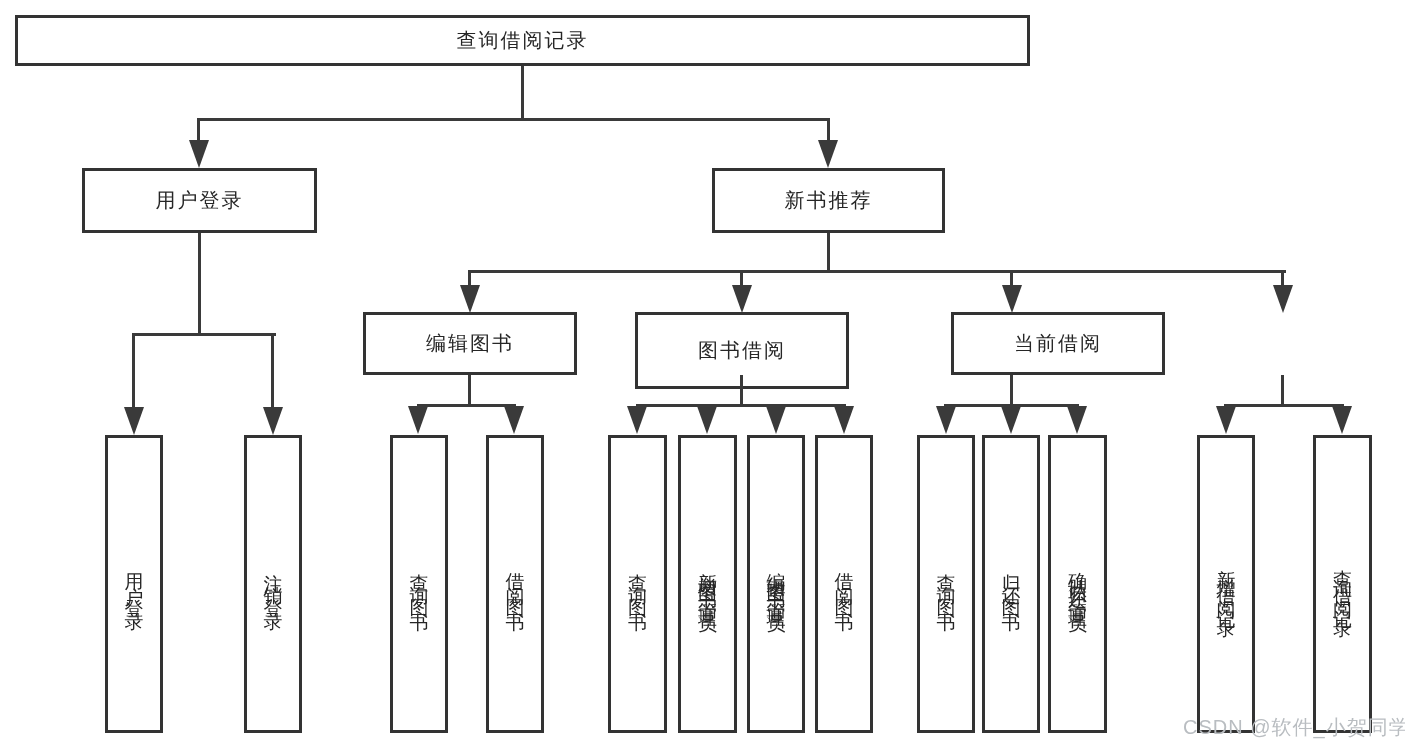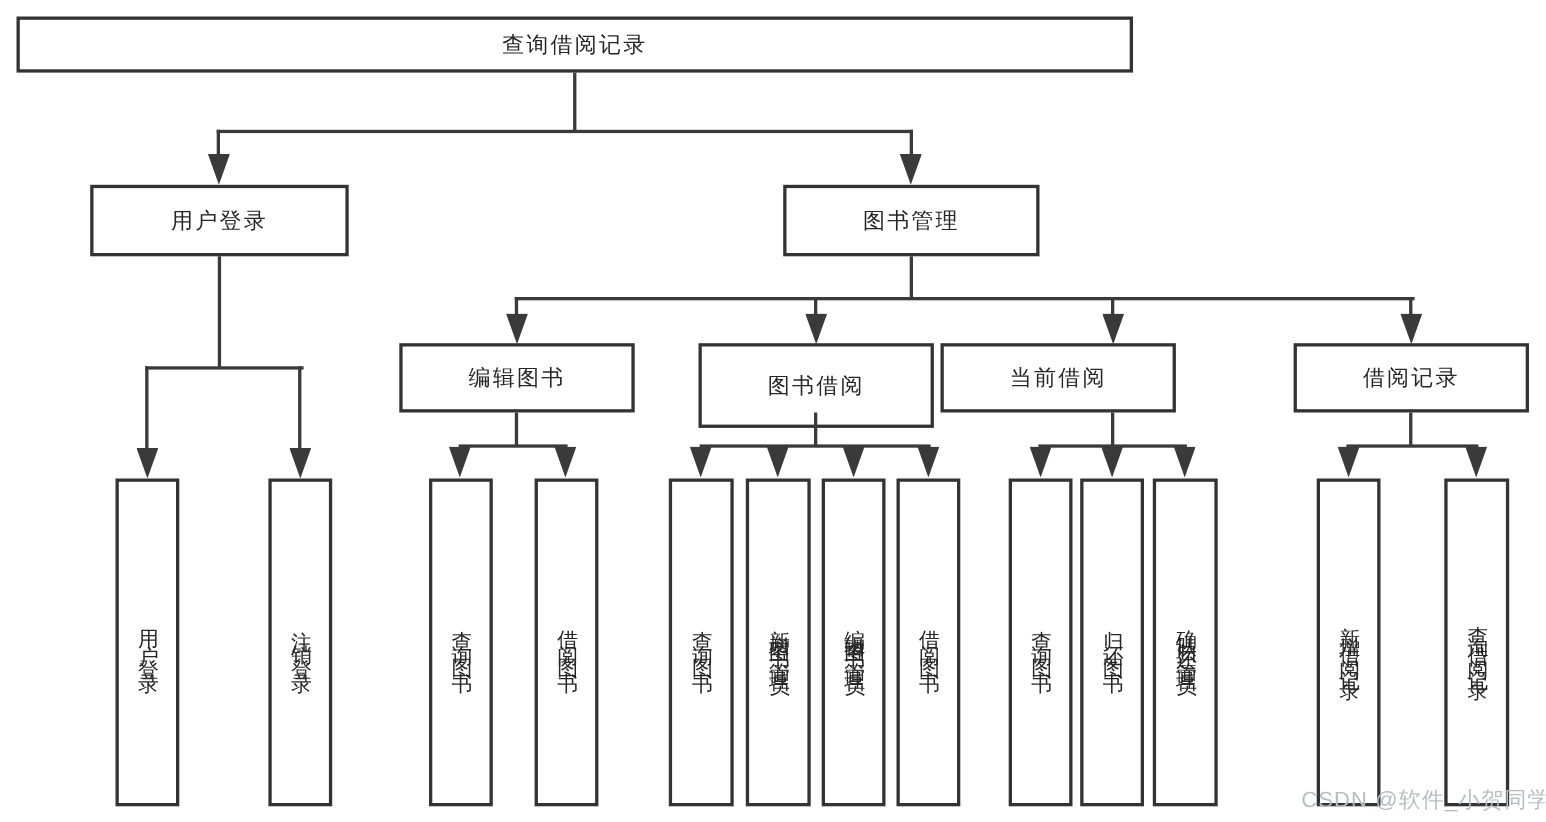--- a/index.html
+++ b/index.html
@@ -54,34 +54,31 @@
 <div class="stage">
 
   <div class="box" style="left:15px;top:15px;width:1015px;height:51px">
     <span class="lbl">查询借阅记录</span>
   </div>
 
   <div class="box" style="left:82px;top:168px;width:235px;height:65px">
     <span class="lbl">用户登录</span>
   </div>
   <div class="box" style="left:712px;top:168px;width:233px;height:65px">
-    <span class="lbl">图书管理</span>
+    <span class="lbl">新书推荐</span>
   </div>
 
   <div class="box" style="left:363px;top:312px;width:214px;height:63px">
     <span class="lbl">编辑图书</span>
   </div>
   <div class="box" style="left:635px;top:312px;width:214px;height:77px">
     <span class="lbl">图书借阅</span>
   </div>
-  <div class="box" style="left:855px;top:312px;width:214px;height:63px">
+  <div class="box" style="left:951px;top:312px;width:214px;height:63px">
     <span class="lbl">当前借阅</span>
-  </div>
-  <div class="box" style="left:1176px;top:312px;width:214px;height:63px">
-    <span class="lbl">借阅记录</span>
   </div>
 
   <div class="box vbox" style="left:105px;top:435px;width:58px;height:298px">
     <span class="lbl">用户登录</span>
   </div>
   <div class="box vbox" style="left:244px;top:435px;width:58px;height:298px">
     <span class="lbl">注销登录</span>
   </div>
 
   <div class="box vbox" style="left:390px;top:435px;width:58px;height:298px">

